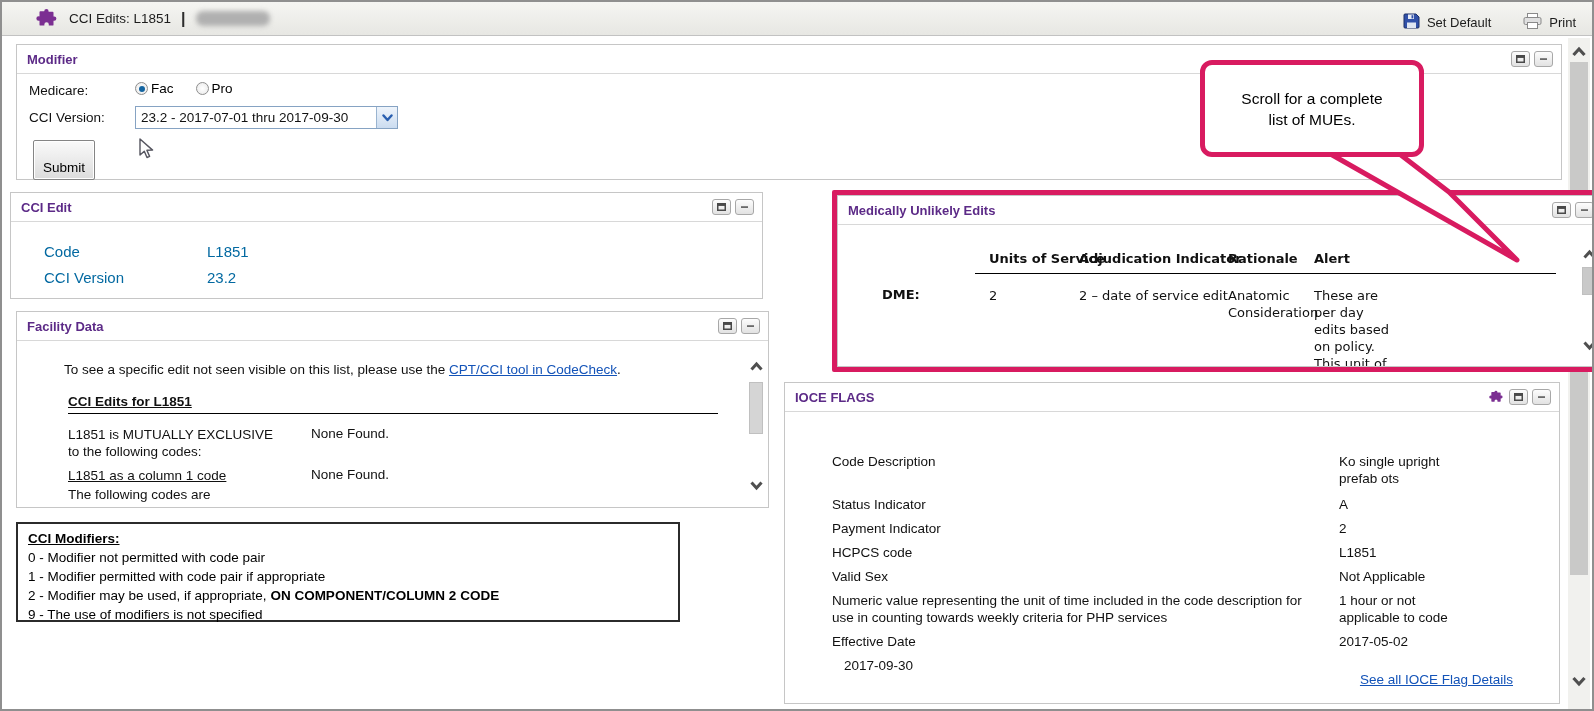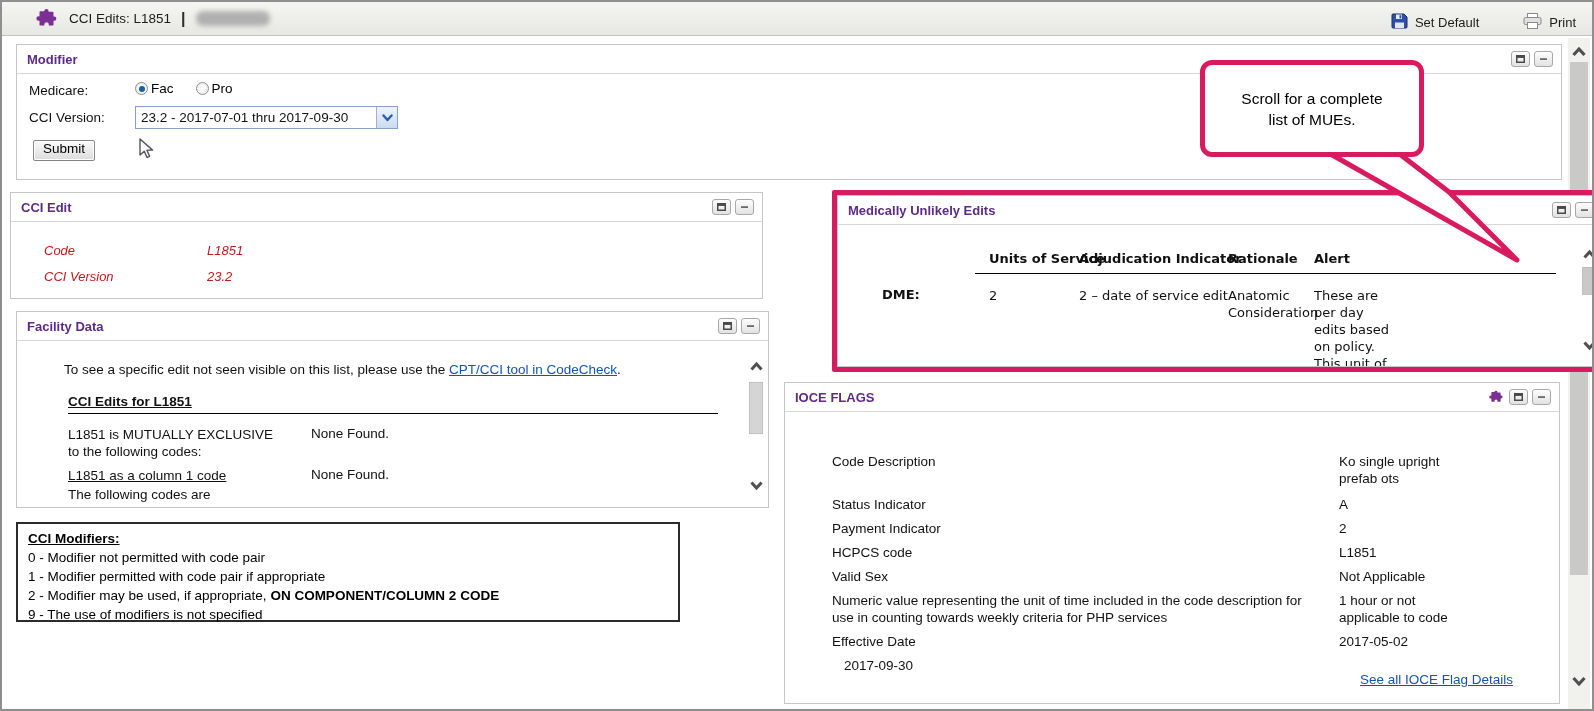--- a/index.html
+++ b/index.html
@@ -7,21 +7,21 @@
   .screen { position:relative; width:1594px; height:711px; border:2px solid #8f8f8f; background:#fff; overflow:hidden; }
 
   
   .titlebar { position:absolute; left:0; top:0; width:100%; height:34px;
     background:linear-gradient(#f5f5f2,#e7e7e3); border-bottom:1px solid #c2c2c2;
     display:flex; align-items:center; }
   .tb-icon { margin-left:34px; display:flex; }
   .tb-title { margin-left:12px; font-size:13.5px; color:#1c1c1c; }
   .tb-sep { margin-left:10px; font-weight:bold; color:#2d2d2d; }
   .tb-redacted { margin-left:10px; width:74px; height:15px; background:#b0b0b0; border-radius:7px; filter:blur(2.5px); }
-  .tb-right { position:absolute; right:16px; top:0; height:40px; display:flex; align-items:center; gap:44px; }
+  .tb-right { position:absolute; right:16px; top:0; height:40px; display:flex; align-items:center; gap:32px; }
   .tb-action { display:flex; align-items:center; gap:7px; font-size:13px; color:#1c1c1c; cursor:pointer; }
 
   
   .panel { position:absolute; background:#fff; border:1px solid #c6c6c6; }
   .panel-hdr { height:29px; border-bottom:1px solid #d8d8d8; display:flex; align-items:center; padding:0 8px 0 10px; }
   .hdr-title { font-weight:bold; font-size:13px; color:#5c2a87; }
   .win-btns { margin-left:auto; display:flex; gap:4px; align-items:center; }
   .wbtn { width:19px; height:16px; border:1px solid #a8a8a8; border-radius:3px;
     background:linear-gradient(#fdfdfd,#e2e2e2); display:flex; align-items:center; justify-content:center; cursor:pointer; }
 
@@ -32,28 +32,28 @@
   .radio { display:flex; align-items:center; gap:3px; font-size:13.5px; cursor:pointer; }
   .rdot { width:13px; height:13px; border-radius:50%; border:1px solid #8e8e8e;
     background:radial-gradient(#fff,#e8e8e8); display:flex; align-items:center; justify-content:center; }
   .rdot.sel::after { content:""; width:6px; height:6px; border-radius:50%; background:#1464a0; }
   .selectbox { position:absolute; left:118px; top:61px; width:263px; height:23px;
     border:1px solid #86a3c3; background:#fff; display:flex; align-items:stretch; cursor:pointer; }
   .sel-text { flex:1; font-size:13.5px; color:#111; line-height:21px; padding-left:5px;
     white-space:nowrap; overflow:hidden; }
   .sel-btn { width:21px; background:linear-gradient(#eef4fb,#cbdcf0); border-left:1px solid #9ab4d0;
     display:flex; align-items:center; justify-content:center; }
-  .submit-btn { position:absolute; left:16px; top:95px; padding:0 9px 4px; font-size:13.5px;
+  .submit-btn { position:absolute; left:16px; top:95px; padding:19px 9px 4px; font-size:13.5px;
     border:1px solid #858585; border-radius:2px; background:linear-gradient(#fafafa,#dcdcdc);
     box-shadow:inset 0 0 0 1px #fff; cursor:pointer; }
   .cursor-svg { position:absolute; left:136px; top:136px; z-index:60; pointer-events:none; }
 
   
   #cci-edit { left:8px; top:190px; width:753px; height:107px; }
-  .kv { position:absolute; font-size:13px; color:#b91c1c;font-style:italic; }
+  .kv { position:absolute; font-size:15px; color:#0369a1; }
 
   
   #facility { left:14px; top:309px; width:753px; height:197px; }
   .fac-body { position:absolute; left:0; top:30px; right:0; bottom:0; overflow:hidden; }
   .fac-notice { position:absolute; left:47px; top:20px; font-size:13.5px; color:#111; white-space:nowrap; }
   a.blue-link { color:#1353b8; text-decoration:underline; cursor:pointer; }
   .fac-heading { position:absolute; left:51px; top:52px; width:650px; font-size:13.5px; font-weight:bold;
     color:#111; border-bottom:1.5px solid #000; padding-bottom:4px; }
   .fac-heading span { text-decoration:underline; }
   .fac-row-label { position:absolute; left:51px; font-size:13.5px; color:#111; line-height:17px; }

